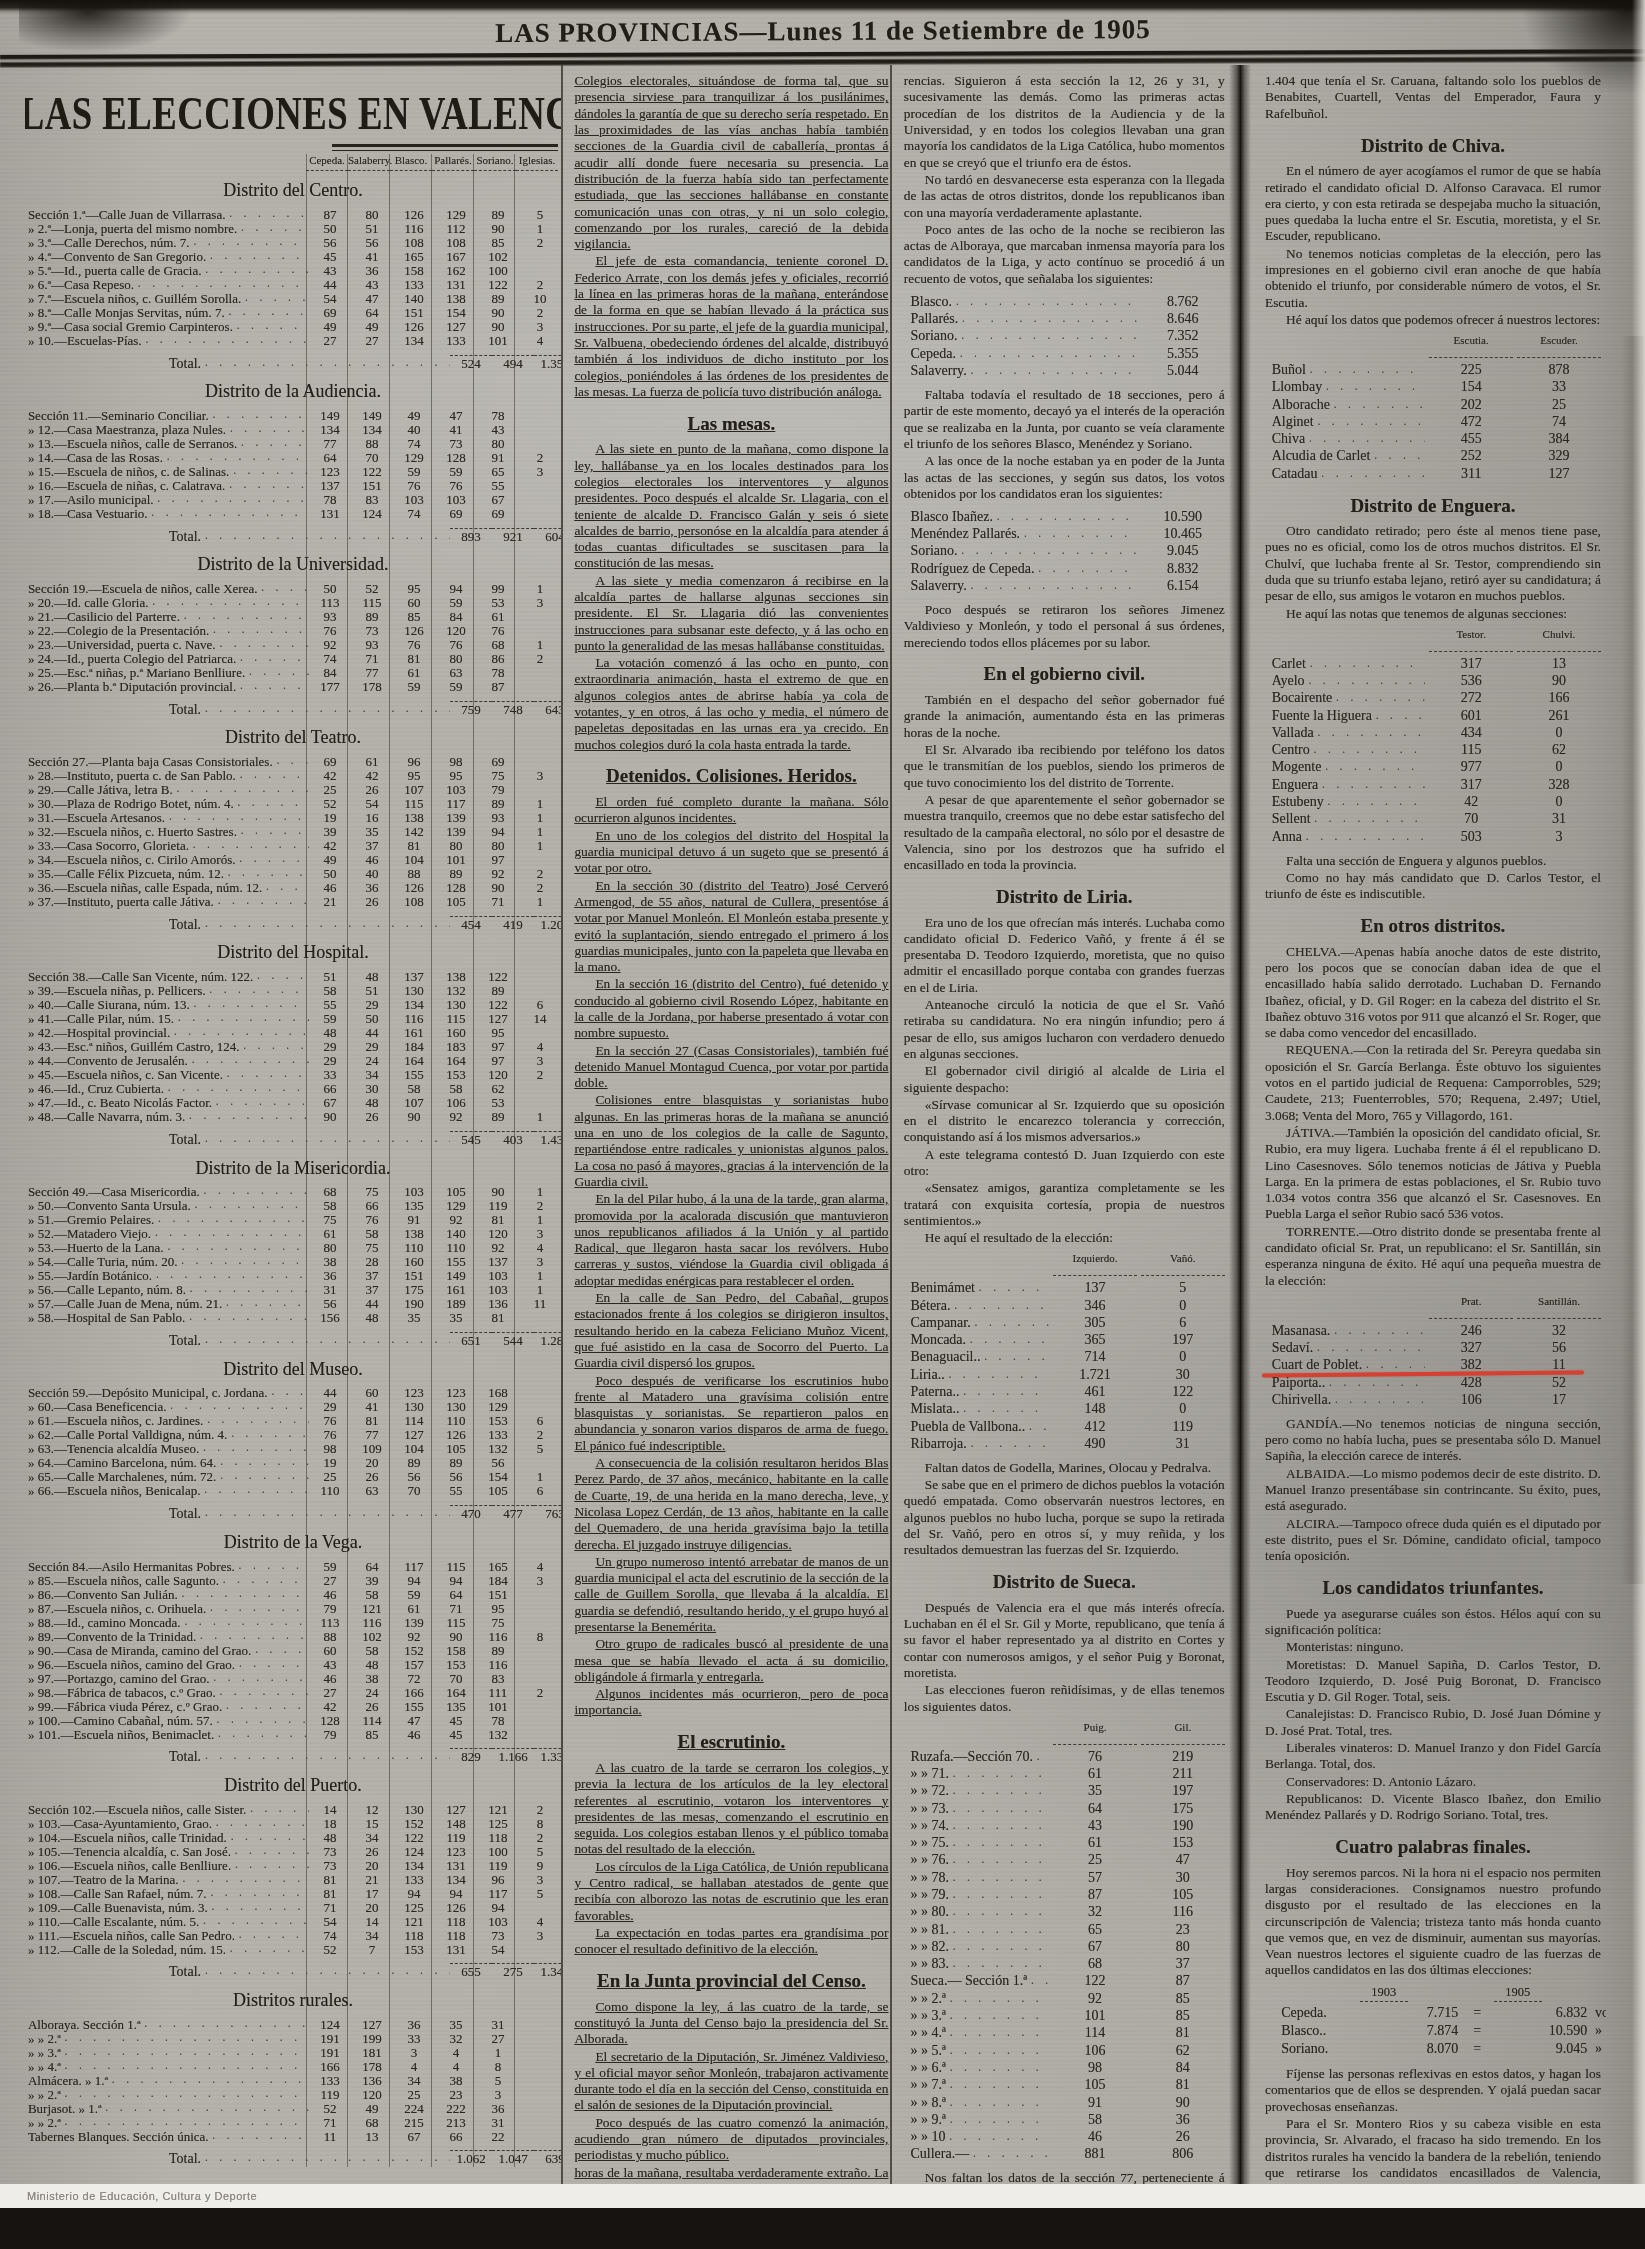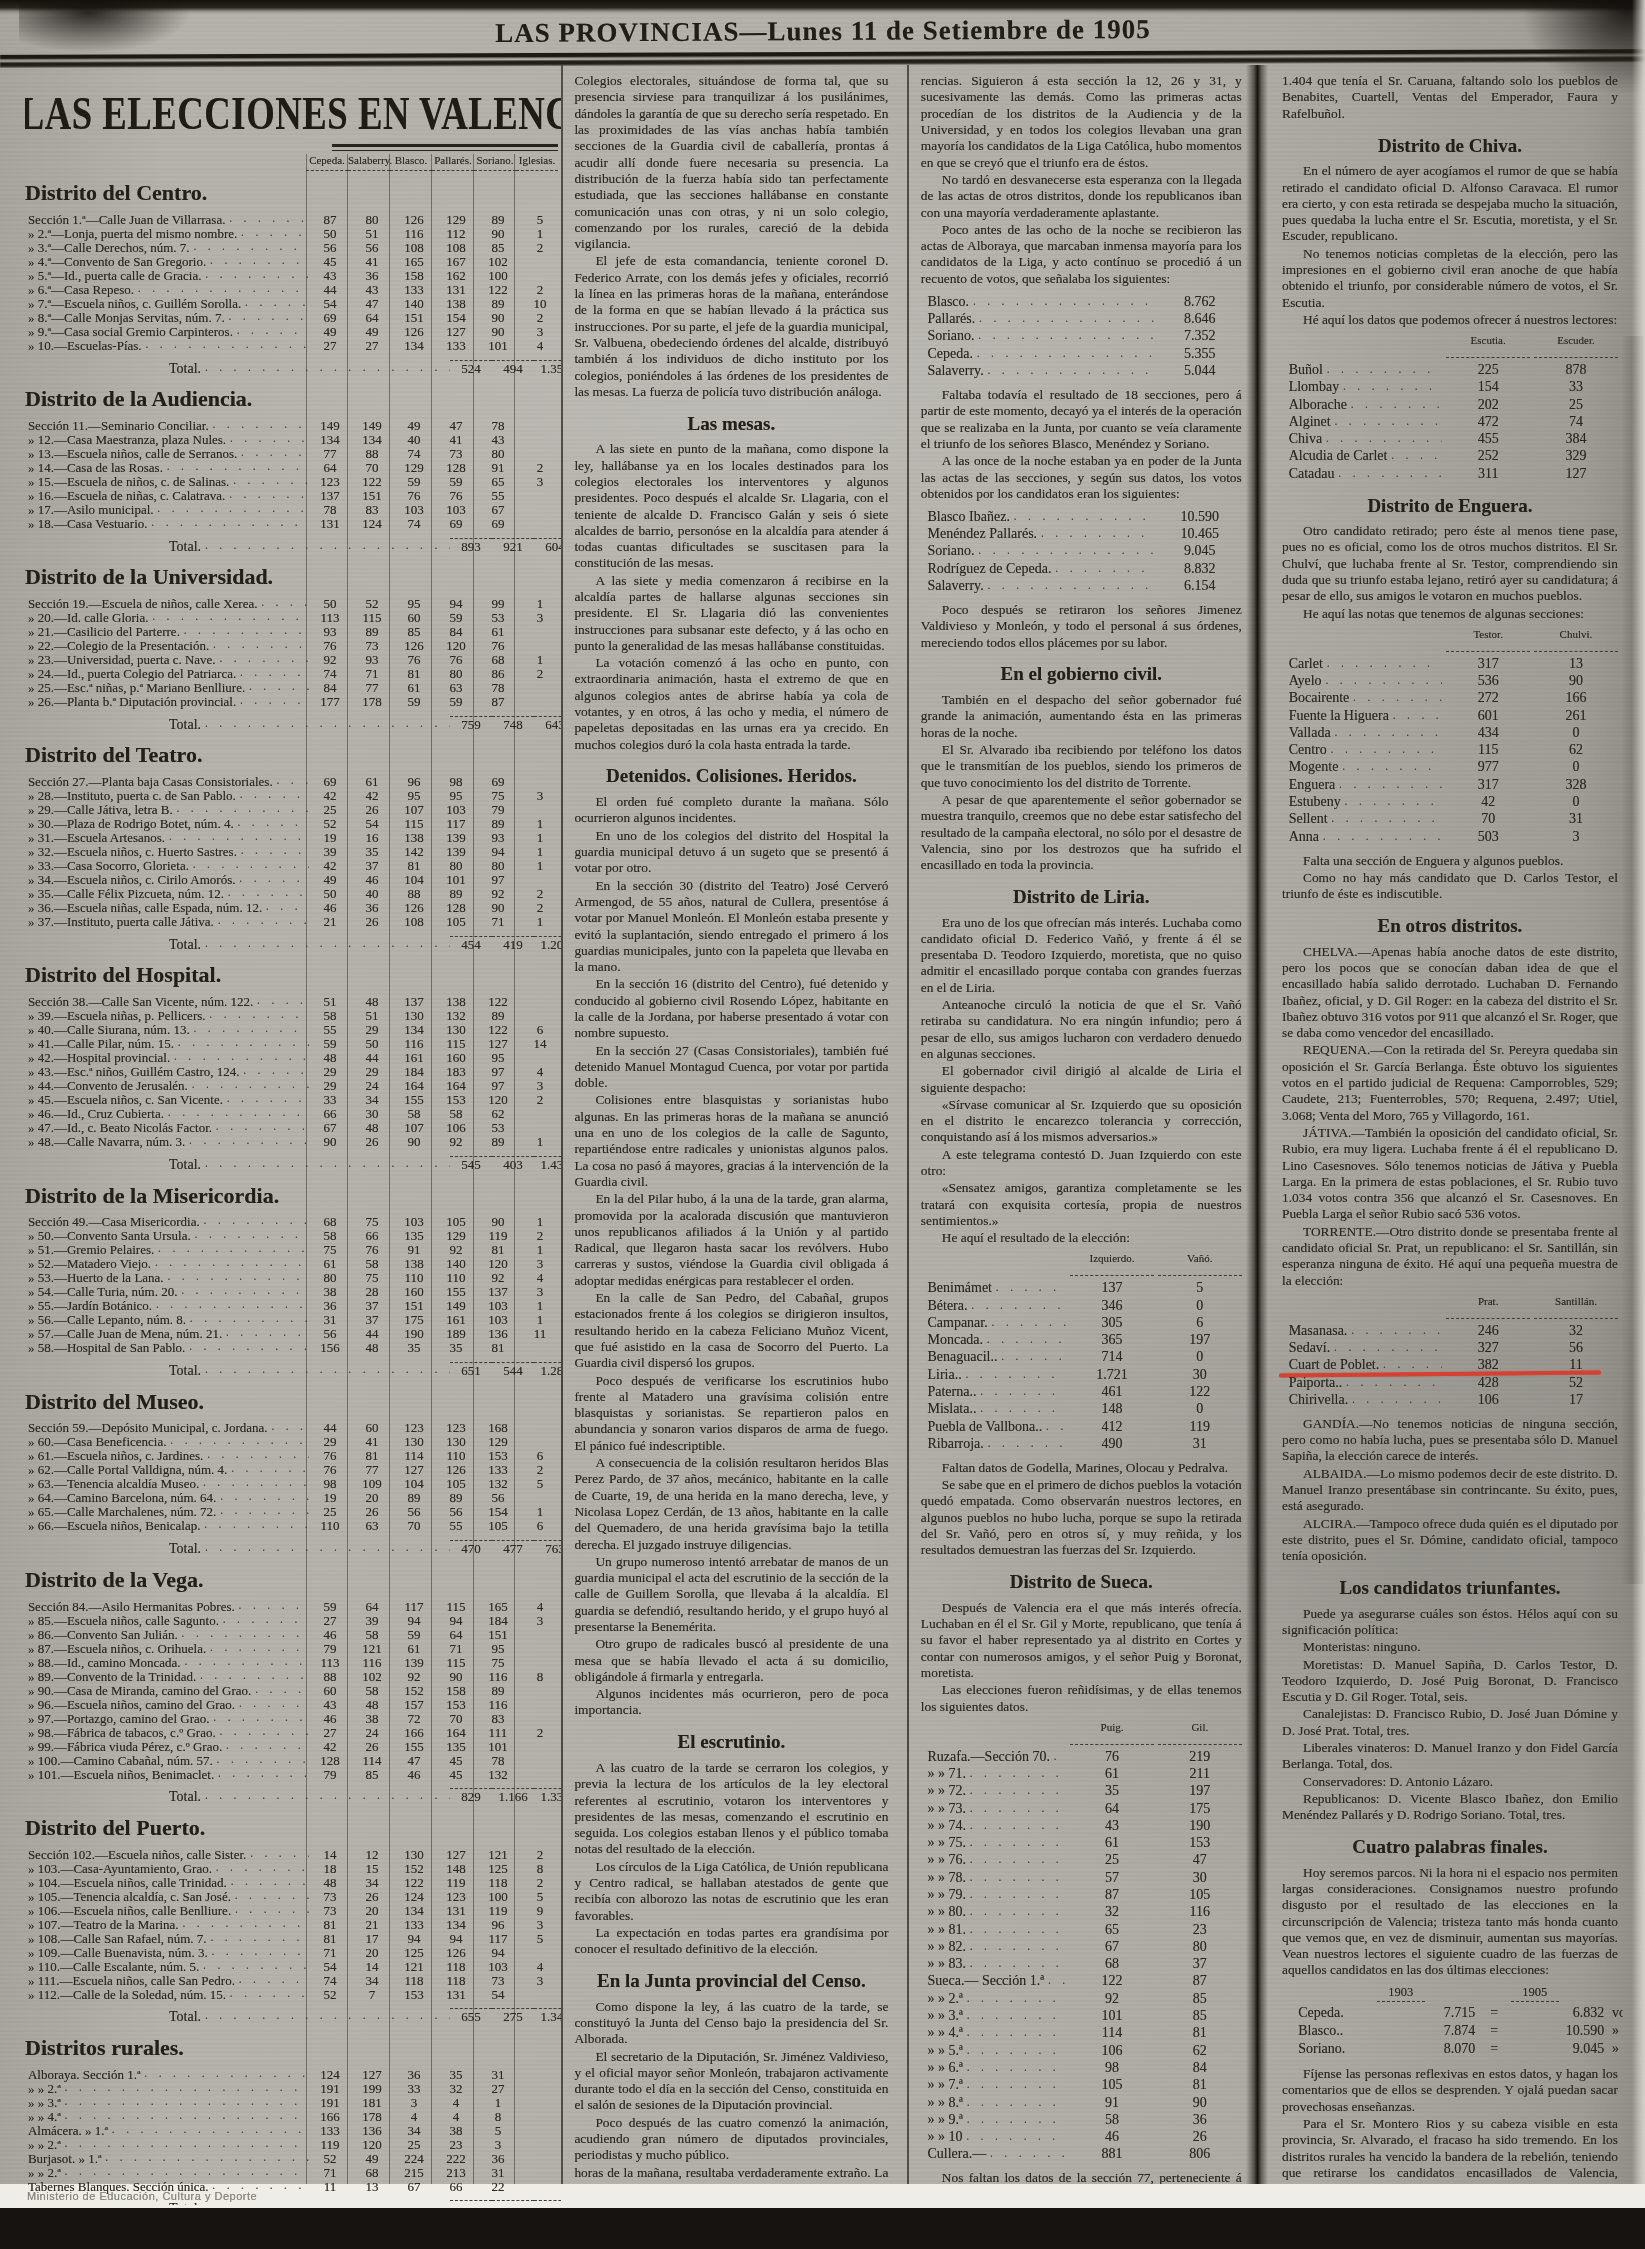--- a/index.html
+++ b/index.html
@@ -17,35 +17,35 @@
   .stain{position:absolute;pointer-events:none;}
   .masthead-wrap{position:relative;padding-top:16.3px;transform:rotate(-.35deg);}
   .masthead{text-align:center;font-weight:bold;font-size:27px;letter-spacing:1px;color:#211e18;}
   .masthead-rule{height:12.5px;margin-top:4.8px;transform:rotate(.15deg);
     background:linear-gradient(180deg,#1d1a15 0%,#1d1a15 28%,rgba(60,54,44,.25) 38%,transparent 52%,#221f19 62%,#221f19 86%,rgba(34,31,25,.3) 100%);
     filter:blur(0.3px);}
   
   .cols{position:relative;display:flex;align-items:stretch;height:2140px;padding-left:25px;}
   .col{overflow:hidden;padding-top:8.6px;}
   .c1{width:536px;flex:none;}
-  #col2{width:314px;flex:none;padding-left:11.5px;padding-right:19px;}
+  #col2{width:314px;flex:none;padding-left:11.5px;padding-right:2px;text-decoration:underline;}
   #col3{width:321px;flex:none;padding-left:11.5px;padding-right:3.8px;}
   #col4{width:336px;flex:none;padding-left:14.4px;padding-right:4.8px;}
   .divider{width:1.9px;flex:none;background:linear-gradient(180deg,#3a362e,#2c2922 60%,#3a362e);opacity:.8;}
   .fold{width:22px;flex:none;background:linear-gradient(90deg,transparent 0%,rgba(25,22,17,.55) 35%,#17140f 52%,rgba(28,24,19,.5) 70%,transparent 100%);}
   
   .headline{font-weight:bold;font-size:36px;letter-spacing:0.5px;text-align:center;white-space:nowrap;
     transform:scale(1.02,1.3);transform-origin:center top;margin:12.5px 0 4.8px;color:#1f1c16;}
   .hl-rule{width:226px;margin:16.3px 2.9px 2.9px auto;border-top:3.8px solid #27241d;border-bottom:1.9px solid #27241d;height:2.9px;filter:blur(0.2px);}
   .c1tables{position:relative;margin-top:2.9px;}
   .vline{position:absolute;top:0;bottom:0;border-left:1px solid rgba(44,40,32,.5);z-index:0;}
   .c1head{display:flex;position:relative;z-index:1;margin-bottom:4.8px;}
   .c1head .sp{width:281px;flex:none;}
   .c1head .vh{width:42px;flex:none;text-align:center;font-size:11px;border-bottom:1.4px dashed #3e3a31;padding-bottom:3.8px;}
-  .dtitle{position:relative;z-index:1;text-align:left;font-weight:bold;font-size:22px;margin:9.6px 0 5.8px;color:#23201a;}
+  .dtitle{position:relative;z-index:1;text-align:center;font-weight:normal;font-size:18px;margin:9.6px 0 5.8px;color:#23201a;}
   .c1row{display:flex;align-items:baseline;height:14px;font-size:13px;position:relative;z-index:1;}
   .c1row .lbl{width:281px;flex:none;display:flex;white-space:nowrap;overflow:hidden;padding-left:2.9px;}
   .c1row .v{width:42px;flex:none;text-align:center;}
   .dots{flex:1;overflow:hidden;white-space:nowrap;color:#4a463c;letter-spacing:4.3px;padding:0 3.8px;font-size:11.5px;}
   .c1row.total{height:auto;margin:7.7px 0 2.9px;}
   .c1row.total .lbl{padding-left:144px;font-size:14px;}
   .c1row.total .v{border-top:1.4px dashed #3e3a31;padding-top:0;}
   
   p{margin:0 0 1px 0;text-indent:21px;text-align:justify;font-size:13.4px;line-height:16.3px;}
   p.pn{text-indent:0;}

